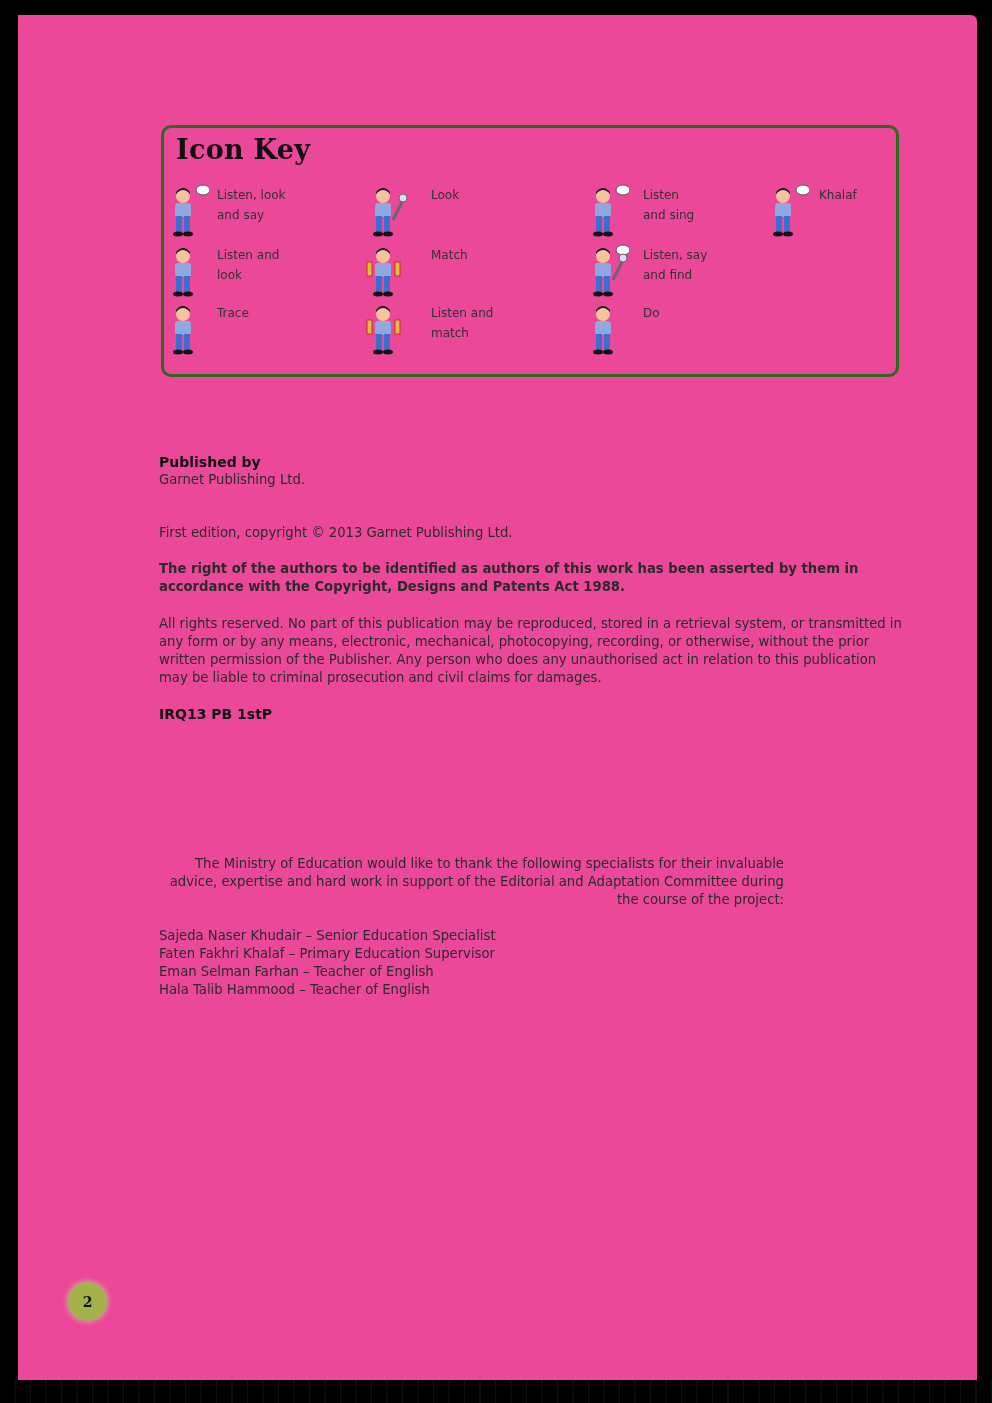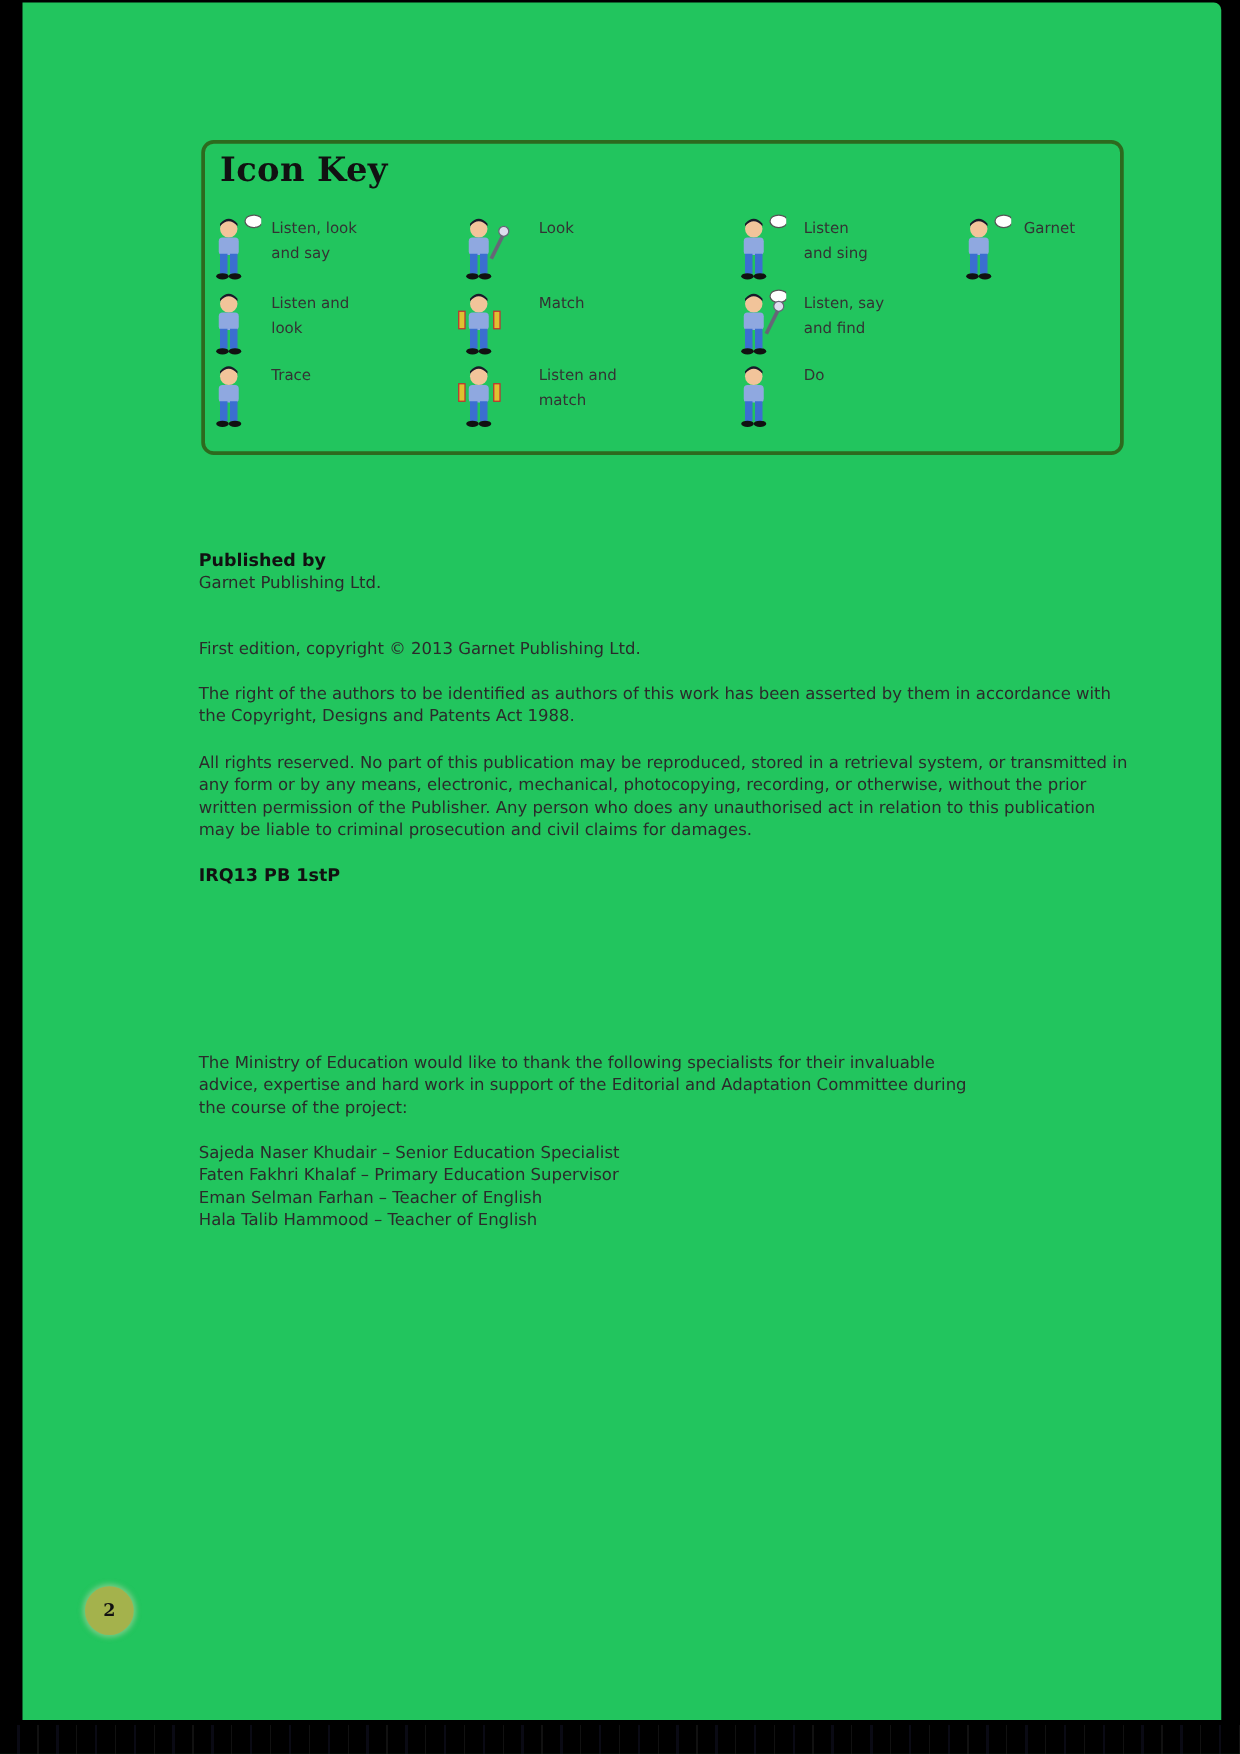--- a/index.html
+++ b/index.html
@@ -1,18 +1,18 @@
 <!DOCTYPE html>
 <html><head>
 <meta charset="utf-8">
 <style>
   html, body { margin:0; padding:0; }
   body { width:992px; height:1403px; background:#000; position:relative; overflow:hidden;
          font-family:"DejaVu Sans", sans-serif; color:#222; }
-  .page { position:absolute; left:18px; top:2px; width:959px; height:1374px; background:#22c55e;
+  .page { position:absolute; left:18px; top:15px; width:959px; height:1374px; background:#ec4899;
           border-top-right-radius:6px; }
   .bottom-strip { position:absolute; left:0; top:1380px; width:992px; height:23px;
     background: repeating-linear-gradient(90deg,#000 0 14px,#0a0a14 14px 16px,#000 16px 30px,#111 30px 31px); }
   .icon-key { position:absolute; left:143px; top:110px; width:738px; height:252px;
               border:3px solid #2d6a1e; border-radius:10px; box-sizing:border-box; }
   .icon-key-title { position:absolute; left:12px; top:6px; font-family:"DejaVu Serif", serif;
                     font-weight:bold; font-size:27px; color:#111; letter-spacing:0.3px; }
   .key-item { position:absolute; display:flex; align-items:flex-start; }
   .key-fig { width:46px; height:56px; position:relative; margin-right:8px; }
   .key-label { font-size:12px; line-height:19.5px; color:#333; white-space:pre-line; padding-top:2px; }
@@ -78,21 +78,21 @@
         <div class="key-fig" style="width: 46px;"><svg width="44" height="56" viewBox="0 0 44 56">
             <ellipse cx="38" cy="6" rx="7" ry="5" fill="#fff" stroke="#555" stroke-width="1"></ellipse>
             <circle cx="18" cy="12" r="7" fill="#f2c49a"></circle>
             <path d="M11 10 Q18 2 25 10 L25 8 Q18 0 11 8Z" fill="#1a1a2a"></path>
             <rect x="10" y="19" width="16" height="14" rx="3" fill="#8fa8e0"></rect>
             <rect x="11" y="32" width="6" height="16" fill="#3b6fd1"></rect>
             <rect x="19" y="32" width="6" height="16" fill="#3b6fd1"></rect>
             <ellipse cx="13" cy="50" rx="5" ry="2.5" fill="#111"></ellipse>
             <ellipse cx="23" cy="50" rx="5" ry="2.5" fill="#111"></ellipse>
           </svg></div>
-        <div class="key-label">Garnet</div>
+        <div class="key-label">Khalaf</div>
       </div>
       <div class="key-item" style="left: 147px; top: 229px;">
         <div class="key-fig" style="width: 44px;"><svg width="44" height="56" viewBox="0 0 44 56">
             <circle cx="18" cy="12" r="7" fill="#f2c49a"></circle>
             <path d="M11 10 Q18 2 25 10 L25 8 Q18 0 11 8Z" fill="#1a1a2a"></path>
             <rect x="10" y="19" width="16" height="14" rx="3" fill="#8fa8e0"></rect>
             <rect x="11" y="32" width="6" height="16" fill="#3b6fd1"></rect>
             <rect x="19" y="32" width="6" height="16" fill="#3b6fd1"></rect>
             <ellipse cx="13" cy="50" rx="5" ry="2.5" fill="#111"></ellipse>
             <ellipse cx="23" cy="50" rx="5" ry="2.5" fill="#111"></ellipse>
@@ -169,25 +169,25 @@
           </svg></div>
         <div class="key-label">Do</div>
       </div>
     </div>
 
   <div class="text-block" style="top:438px;">
     <div class="bold" style="font-size:14px;">Published by</div>
     <div>Garnet Publishing Ltd.</div>
   </div>
   <div class="text-block" style="top:509px;">First edition, copyright © 2013 Garnet Publishing Ltd.</div>
-  <div class="text-block" style="top:545px; width:730px;">The right of the authors to be identified as authors of this work has been asserted by them in accordance with the Copyright, Designs and Patents Act 1988.</div>
+  <div class="text-block" style="top:545px; width:730px;font-weight:bold;">The right of the authors to be identified as authors of this work has been asserted by them in accordance with the Copyright, Designs and Patents Act 1988.</div>
   <div class="text-block" style="top:600px; width:745px;">All rights reserved. No part of this publication may be reproduced, stored in a retrieval system, or transmitted in any form or by any means, electronic, mechanical, photocopying, recording, or otherwise, without the prior written permission of the Publisher. Any person who does any unauthorised act in relation to this publication may be liable to criminal prosecution and civil claims for damages.</div>
   <div class="text-block bold" style="top:690px; font-size:14px;">IRQ13 PB 1stP</div>
 
-  <div class="text-block" style="top:840px; width:625px;">The Ministry of Education would like to thank the following specialists for their invaluable advice, expertise and hard work in support of the Editorial and Adaptation Committee during the course of the project:</div>
+  <div class="text-block" style="top:840px; width:625px;text-align:right;">The Ministry of Education would like to thank the following specialists for their invaluable advice, expertise and hard work in support of the Editorial and Adaptation Committee during the course of the project:</div>
   <div class="text-block" style="top:912px;">
     <div>Sajeda Naser Khudair – Senior Education Specialist</div>
     <div>Faten Fakhri Khalaf – Primary Education Supervisor</div>
     <div>Eman Selman Farhan – Teacher of English</div>
     <div>Hala Talib Hammood – Teacher of English</div>
   </div>
 
   <div class="page-num">2</div>
 </div>
 <div class="bottom-strip"></div>

